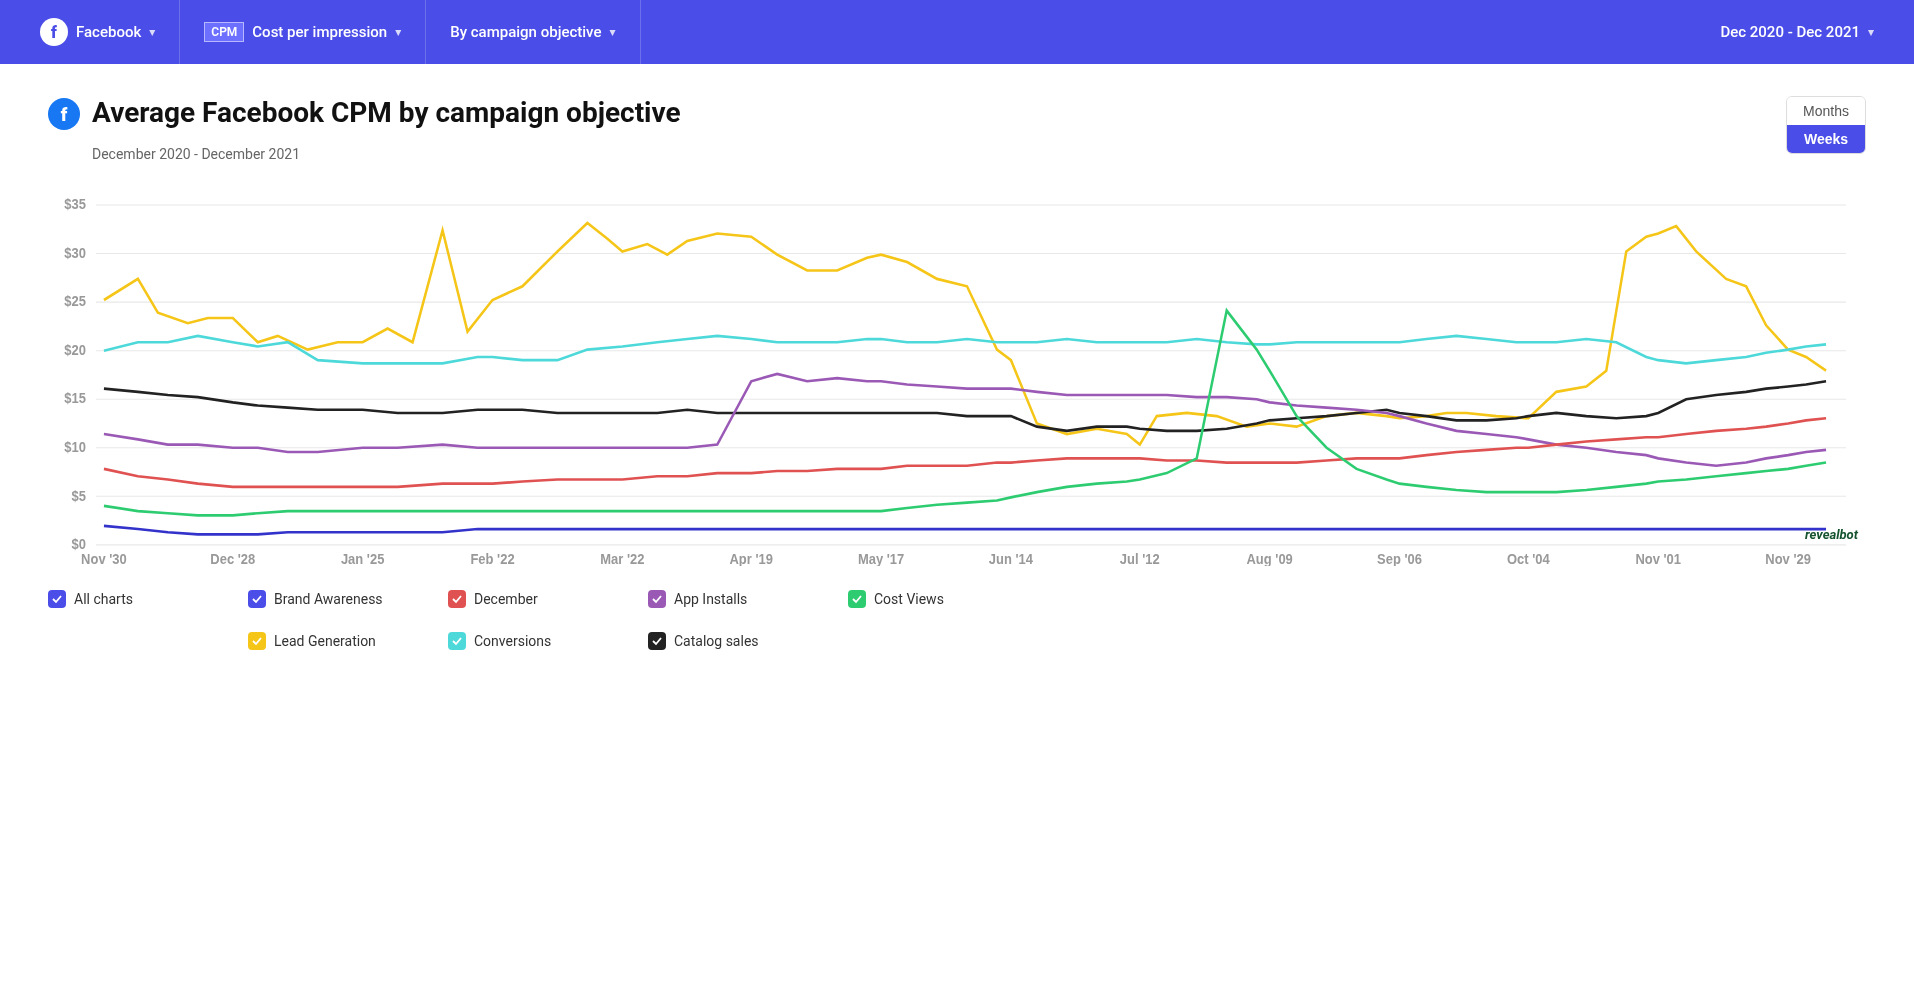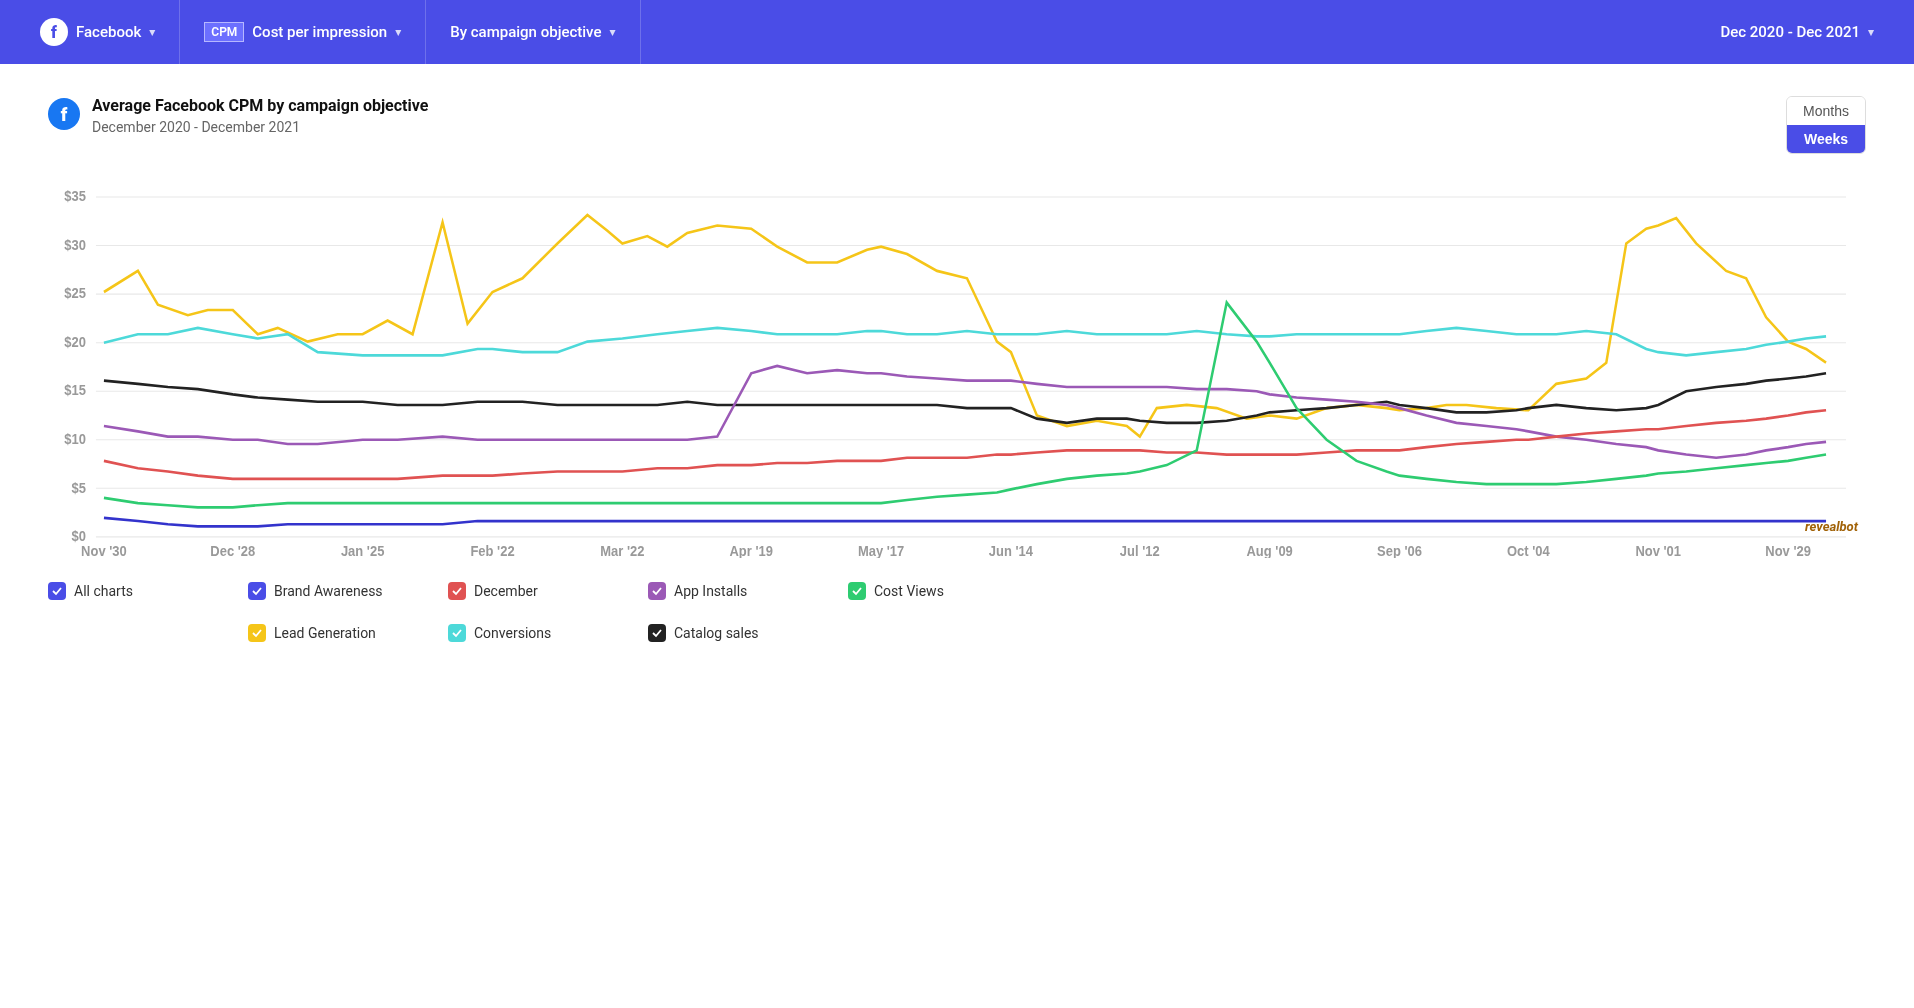--- a/index.html
+++ b/index.html
@@ -71,29 +71,29 @@
       border-radius: 50%;
       display: flex;
       align-items: center;
       justify-content: center;
       color: #fff;
       font-size: 18px;
       font-weight: 900;
       margin-top: 2px;
     }
     .chart-title {
-      font-size: 16px;
+      font-size: 28px;
       font-weight: 700;
       color: #111;
       line-height: 1.2;
     }
     .chart-subtitle {
       font-size: 14px;
       color: #666;
-      margin-top: 4px;
+      margin-top: 16px;
     }
     .toggle-buttons {
       display: flex;
       border: 1px solid #ddd;
       border-radius: 6px;
       overflow: hidden;
       flex-direction: column;
     }
     .toggle-btn {
       padding: 6px 16px;
@@ -118,21 +118,21 @@
     }
     .chart-svg {
       width: 100%;
       height: 100%;
     }
     .revealbot-watermark {
       position: absolute;
       bottom: 24px;
       right: 8px;
       font-size: 13px;
-      color: #a16207;
+      color: #14532d;
       font-style: italic;
     }
     .legend-item {
       display: flex;
       align-items: center;
       gap: 8px;
       font-size: 14px;
       color: #333;
     }
     .legend-checkbox {

